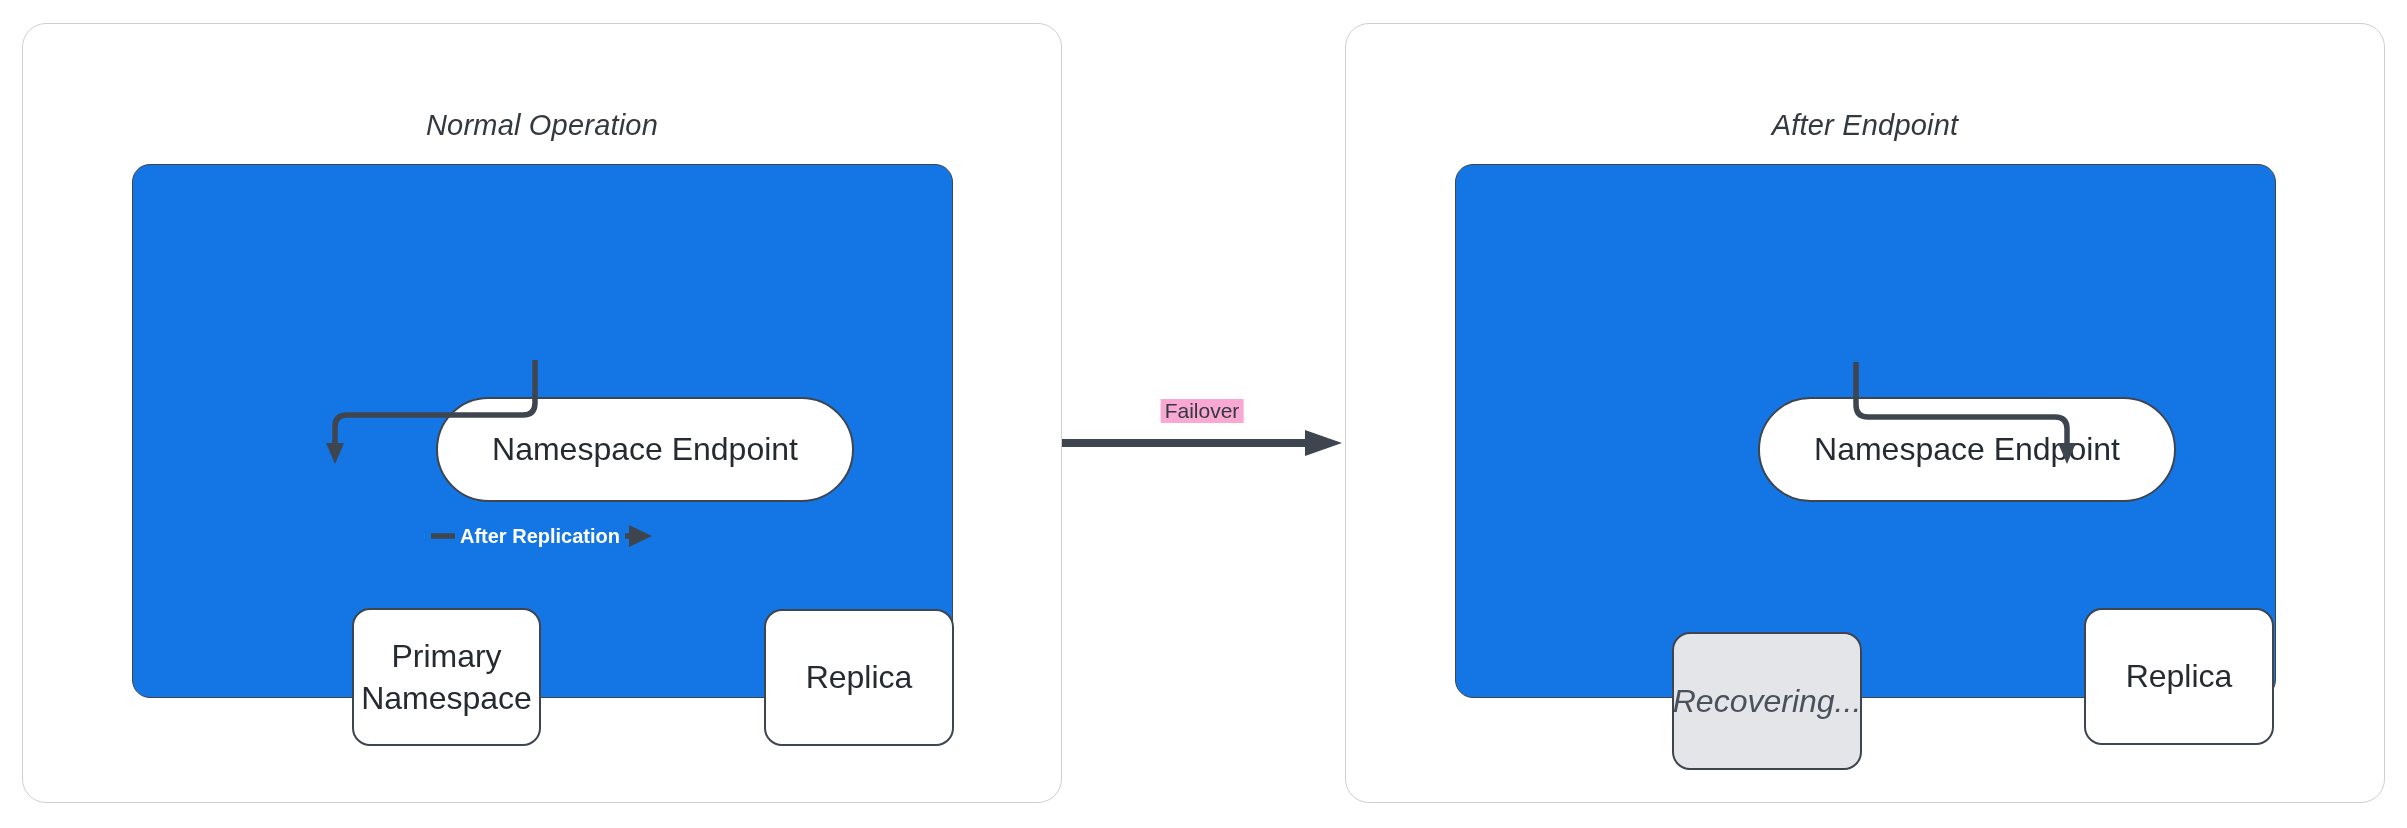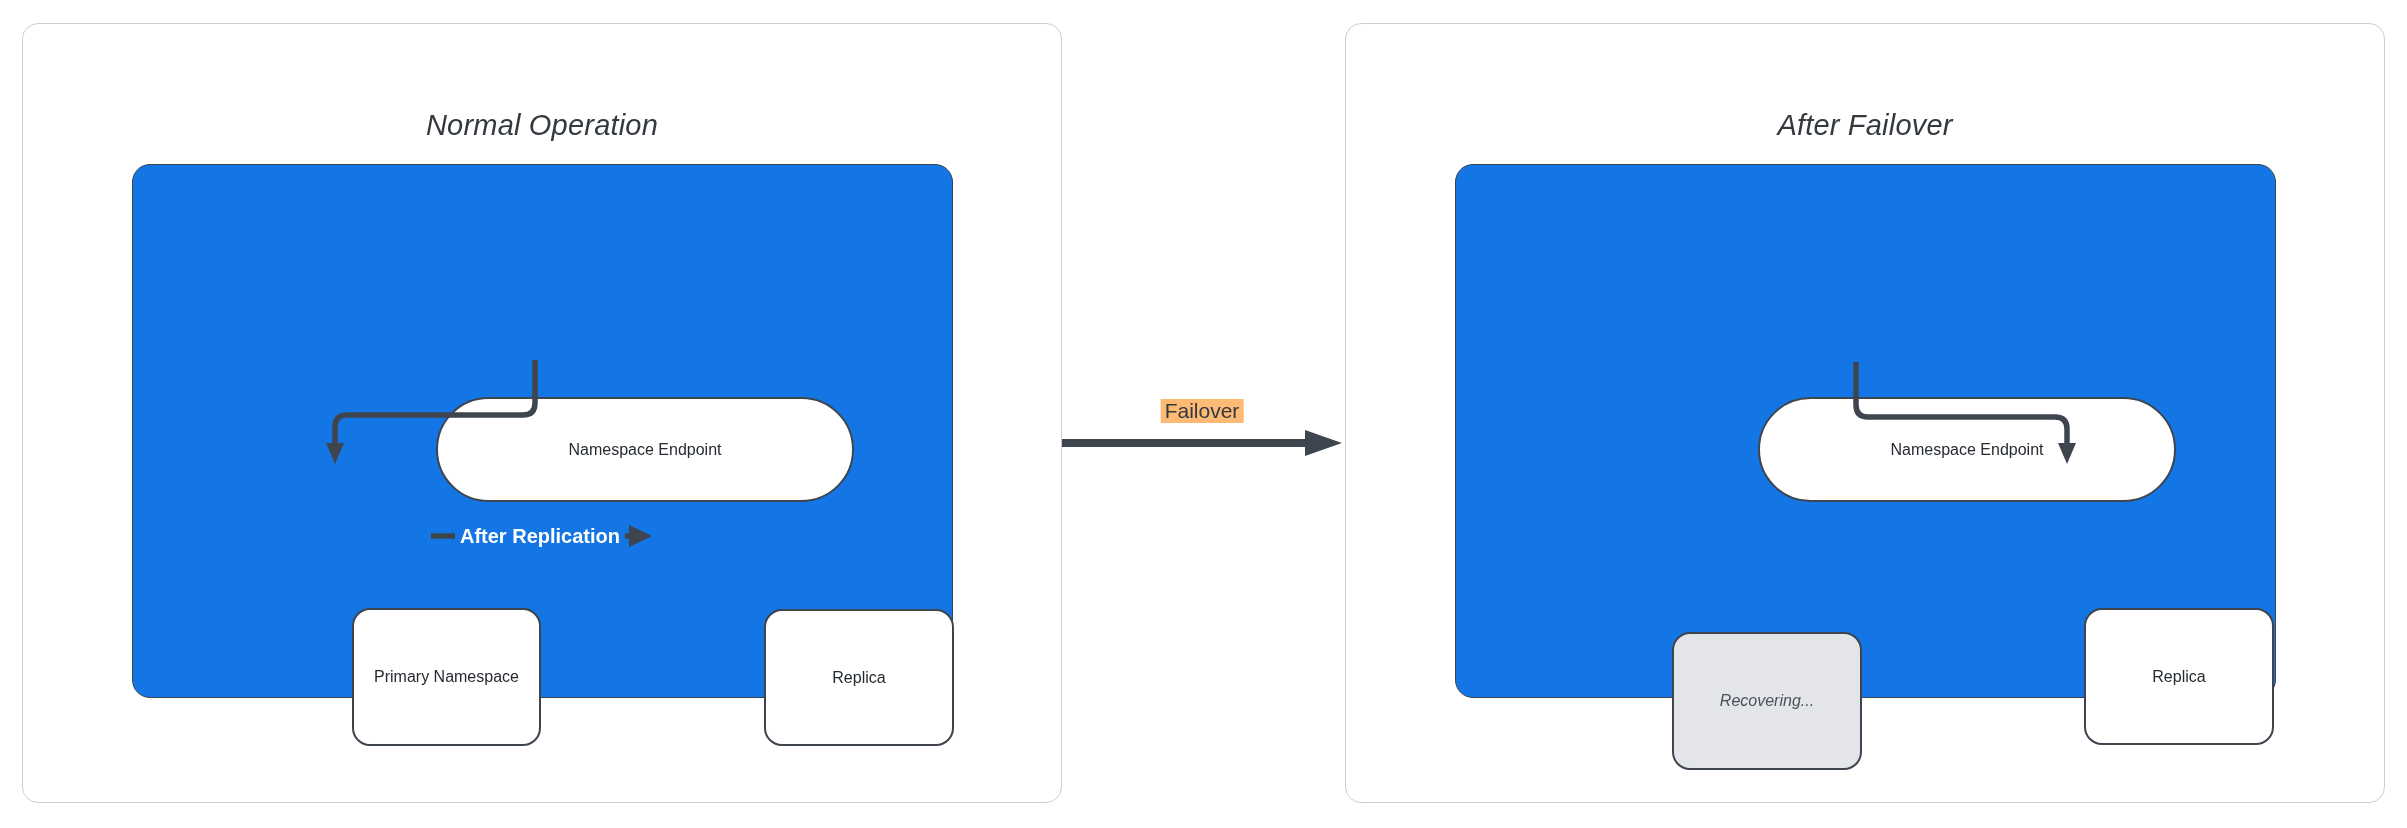--- a/index.html
+++ b/index.html
@@ -2,21 +2,21 @@
 <html style="--node-blue: #1376E4; --stroke-dark: #3E454F; --gray-fill: #E3E5E8; --panel-border: #CFCFCF; --title-text: #33393F; --node-text: #262B31; --gray-text: #4A515B;"><head>
 <meta charset="utf-8">
 <style>
   html,body{margin:0;padding:0;background:#ffffff;}
   body{font-family:"Liberation Sans",sans-serif;}
   .canvas{position:relative;width:2407px;height:828px;background:#ffffff;overflow:hidden;}
 
   .panel{
     position:absolute;top:23px;width:1040px;height:780px;
     background:#ffffff;border:1.5px solid var(--panel-border,#CFCFCF);
-    border-radius:16px;box-sizing:border-box;
+    border-radius:24px;box-sizing:border-box;
   }
   .panel--left{left:22px;}
   .panel--right{left:1345px;}
 
   .panel-title{
     position:absolute;top:85px;left:0;width:100%;text-align:center;
     font-size:29px;font-style:italic;color:var(--title-text,#33393F);
     letter-spacing:0.2px;
   }
 
@@ -24,21 +24,21 @@
     position:absolute;left:109px;top:140px;width:821px;height:534px;
     background:var(--node-blue,#1376E4);
     border:1.5px solid var(--stroke-dark,#3E454F);
     border-radius:18px;box-sizing:border-box;
   }
 
   .node{
     position:absolute;display:flex;align-items:center;justify-content:center;
     text-align:center;background:#ffffff;
     border:2.5px solid var(--stroke-dark,#3E454F);border-radius:18px;
-    font-size:16px;line-height:1.32;color:var(--node-text,#262B31);
+    font-size:32px;line-height:1.32;color:var(--node-text,#262B31);
     box-sizing:border-box;padding:8px;
   }
   .node--pill{border-radius:60px;}
   .node--gray{
     background:var(--gray-fill,#E3E5E8);
     color:var(--gray-text,#4A515B);
     font-style:italic;border-width:2px;margin-top:24px;
   }
 
   
@@ -58,21 +58,21 @@
   .edge-label{
     position:absolute;transform:translate(-50%,-50%);
     left:540px;top:536px;
     background:var(--node-blue,#1376E4);color:#ffffff;
     font-size:20px;font-weight:bold;white-space:nowrap;padding:1px 5px;
   }
   .transition-label{
     position:absolute;transform:translate(-50%,-50%);
     left:1202px;top:411px;
     color:var(--title-text,#22272D);font-size:21px;white-space:nowrap;
-    background:#fdba74;padding:0 4px;
+    background:#f9a8d4;padding:0 4px;
   }
 </style>
 </head>
 <body>
 
 <div class="canvas">
 
   <section class="panel panel--left">
     <div class="panel-title">Normal Operation</div>
     <div class="cluster">
@@ -82,21 +82,21 @@
       <div class="node pos-primary">
         <span>Primary Namespace</span>
       </div>
       <div class="node pos-replica-l">
         <span>Replica</span>
       </div>
     </div>
   </section>
 
   <section class="panel panel--right">
-    <div class="panel-title">After Failover</div>
+    <div class="panel-title">After Endpoint</div>
     <div class="cluster">
       <div class="node node--pill pos-pill-r">
         <span>Namespace Endpoint</span>
       </div>
       <div class="node node--gray pos-recovering">
         <span>Recovering...</span>
       </div>
       <div class="node pos-replica-r">
         <span>Replica</span>
       </div>

